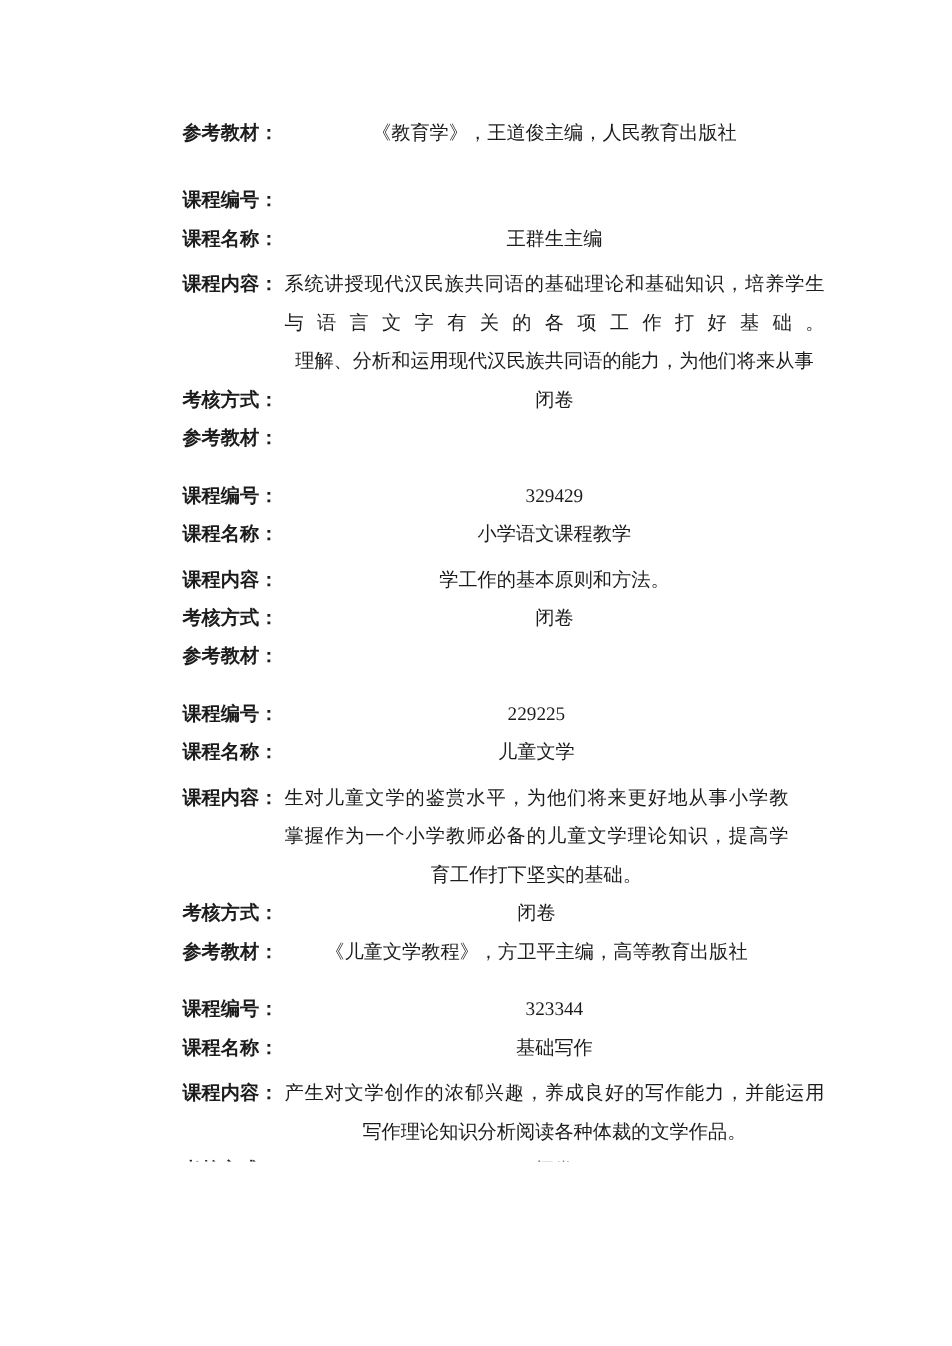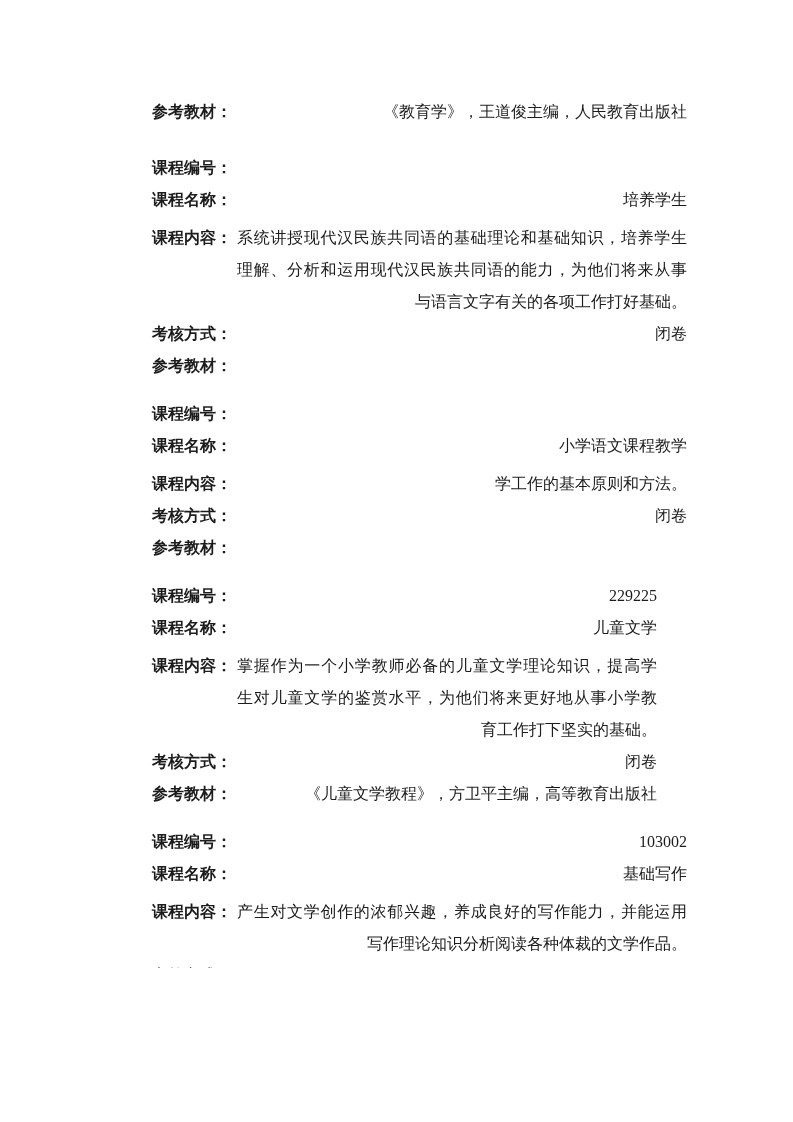--- a/index.html
+++ b/index.html
@@ -30,21 +30,21 @@
     width: 85px;
     font-weight: bold;
     white-space: nowrap;
   }
   .field-value {
     flex: 0 0 450px;
     width: 450px;
   }
   .vline {
     line-height: 32px;
-    text-align: right;
+    text-align: center;
   }
   
   .field-value.multi .vline:not(:last-child) {
     text-align: justify;
     text-align-last: justify;
   }
   
   .courses .course:nth-child(3) .field-value {
     flex-basis: 420px;
     width: 420px;
@@ -63,44 +63,47 @@
       </div>
     </div>
   <div class="courses">
       <section class="course">
         <div class="field">
           <span class="field-label">课程编号：</span>
         </div>
         <div class="field">
           <span class="field-label">课程名称：</span>
           <span class="field-value">
-            <div class="vline">培养学生</div>
+            <div class="vline">王群生主编</div>
           </span>
         </div>
         <div class="field field-content">
           <span class="field-label">课程内容：</span>
           <span class="field-value multi">
             <div class="vline">系统讲授现代汉民族共同语的基础理论和基础知识，培养学生</div>
+            <div class="vline">与语言文字有关的各项工作打好基础。</div>
             <div class="vline">理解、分析和运用现代汉民族共同语的能力，为他们将来从事</div>
-            <div class="vline">与语言文字有关的各项工作打好基础。</div>
           </span>
         </div>
         <div class="field">
           <span class="field-label">考核方式：</span>
           <span class="field-value">
             <div class="vline">闭卷</div>
           </span>
         </div>
         <div class="field">
           <span class="field-label">参考教材：</span>
         </div>
       </section>
       <section class="course">
         <div class="field">
           <span class="field-label">课程编号：</span>
+          <span class="field-value">
+            <div class="vline">329429</div>
+          </span>
         </div>
         <div class="field">
           <span class="field-label">课程名称：</span>
           <span class="field-value">
             <div class="vline">小学语文课程教学</div>
           </span>
         </div>
         <div class="field field-content">
           <span class="field-label">课程内容：</span>
           <span class="field-value multi">
@@ -126,43 +129,43 @@
         </div>
         <div class="field">
           <span class="field-label">课程名称：</span>
           <span class="field-value">
             <div class="vline">儿童文学</div>
           </span>
         </div>
         <div class="field field-content">
           <span class="field-label">课程内容：</span>
           <span class="field-value multi">
+            <div class="vline">生对儿童文学的鉴赏水平，为他们将来更好地从事小学教</div>
             <div class="vline">掌握作为一个小学教师必备的儿童文学理论知识，提高学</div>
-            <div class="vline">生对儿童文学的鉴赏水平，为他们将来更好地从事小学教</div>
             <div class="vline">育工作打下坚实的基础。</div>
           </span>
         </div>
         <div class="field">
           <span class="field-label">考核方式：</span>
           <span class="field-value">
             <div class="vline">闭卷</div>
           </span>
         </div>
         <div class="field">
           <span class="field-label">参考教材：</span>
           <span class="field-value">
             <div class="vline">《儿童文学教程》，方卫平主编，高等教育出版社</div>
           </span>
         </div>
       </section>
       <section class="course">
         <div class="field">
           <span class="field-label">课程编号：</span>
           <span class="field-value">
-            <div class="vline">103002</div>
+            <div class="vline">323344</div>
           </span>
         </div>
         <div class="field">
           <span class="field-label">课程名称：</span>
           <span class="field-value">
             <div class="vline">基础写作</div>
           </span>
         </div>
         <div class="field field-content">
           <span class="field-label">课程内容：</span>

